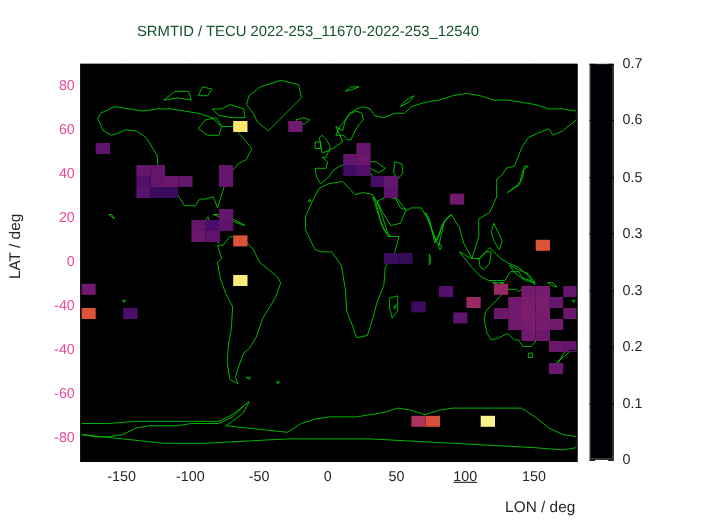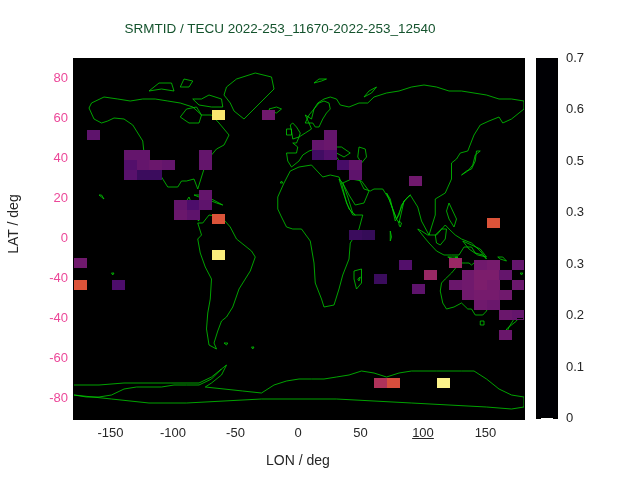--- a/index.html
+++ b/index.html
@@ -37,21 +37,21 @@
   #ytick-wrap{position:absolute;left:4px;top:0;width:64px;height:480px;}
   #xtick-wrap{position:absolute;left:0;top:426px;width:640px;height:20px;}
   .tickmark{position:absolute;background:#000;}
 
   #ylabel{
     position:absolute;left:-47px;top:216px;width:120px;text-align:center;
     font-size:14px;color:#262626;
     transform:rotate(-90deg);transform-origin:center center;
   }
   #xlabel{
-    position:absolute;left:73px;top:452px;width:450px;text-align:center;
+    position:absolute;left:73px;top:452px;width:450px;text-align:right;
     font-size:14px;color:#262626;
   }
 
   
   #cbar-box{
     position:absolute;left:536px;top:58px;width:22px;height:360px;
     border:1px solid #000;box-sizing:border-box;
   }
   #cbar-grad{position:absolute;left:0;top:0;right:0;bottom:0;}
   .cblabel{

